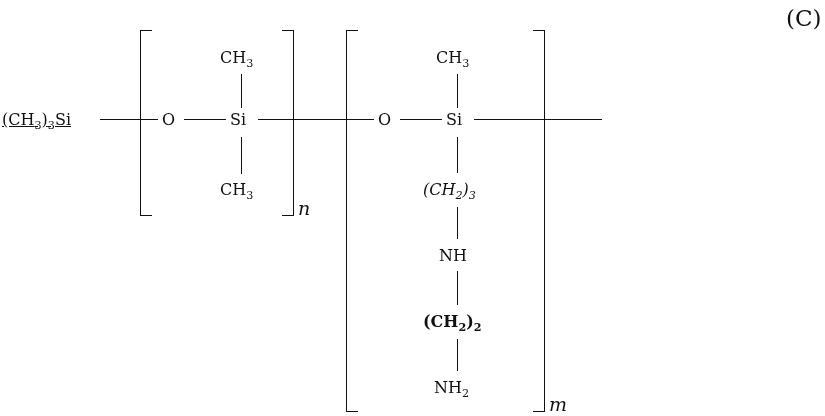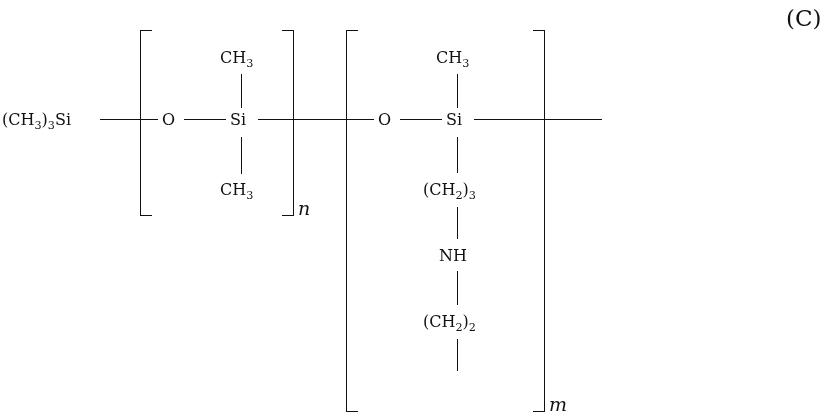--- a/index.html
+++ b/index.html
@@ -62,21 +62,21 @@
     line-height: 26px;
   }
 </style>
 </head>
 <body>
 
 <div class="canvas">
 
   <div class="figure-label" style="left:786px; top:5px;">(C)</div>
 
-  <div class="atom" style="left:2px; top:106px;">(CH<sub>3</sub>)<sub>3</sub>Si</div>
+  <div class="atom" style="left:2px; top:106px;text-decoration:underline;">(CH<sub>3</sub>)<sub>3</sub>Si</div>
 
   <div class="bond-h" style="left:100px; top:119px; width:58px;"></div>
   <div class="bond-h" style="left:184px; top:119px; width:42px;"></div>
   <div class="bond-h" style="left:258px; top:119px; width:116px;"></div>
   <div class="bond-h" style="left:400px; top:119px; width:42px;"></div>
   <div class="bond-h" style="left:474px; top:119px; width:128px;"></div>
 
   <div class="bracket open" style="left:140px; top:30px; height:184px;"></div>
   <div class="bracket close" style="left:282px; top:30px; height:184px;"></div>
   <div class="repeat" style="left:298px; top:198px;">n</div>
@@ -91,21 +91,22 @@
   <div class="bracket open" style="left:346px; top:30px; height:380px;"></div>
   <div class="bracket close" style="left:533px; top:30px; height:380px;"></div>
   <div class="repeat" style="left:549px; top:394px;">m</div>
 
   <div class="atom" style="left:378px; top:106px;">O</div>
   <div class="atom" style="left:446px; top:106px;">Si</div>
   <div class="atom" style="left:436px; top:44px;">CH<sub>3</sub></div>
   <div class="bond-v" style="left:457px; top:74px; height:34px;"></div>
 
   <div class="bond-v" style="left:457px; top:137px; height:36px;"></div>
-  <div class="atom" style="left:423px; top:176px;">(CH<sub>2</sub>)<sub>3</sub></div>
+  <div class="atom" style="left:423px; top:176px;font-style:italic;">(CH<sub>2</sub>)<sub>3</sub></div>
   <div class="bond-v" style="left:457px; top:207px; height:32px;"></div>
   <div class="atom" style="left:439px; top:242px;">NH</div>
   <div class="bond-v" style="left:457px; top:271px; height:34px;"></div>
-  <div class="atom" style="left:423px; top:308px;">(CH<sub>2</sub>)<sub>2</sub></div>
+  <div class="atom" style="left:423px; top:308px;font-weight:bold;">(CH<sub>2</sub>)<sub>2</sub></div>
   <div class="bond-v" style="left:457px; top:339px; height:32px;"></div>
+  <div class="atom" style="left:434px; top:374px;">NH<sub>2</sub></div>
 
 
 </div>
 
 </body></html>

